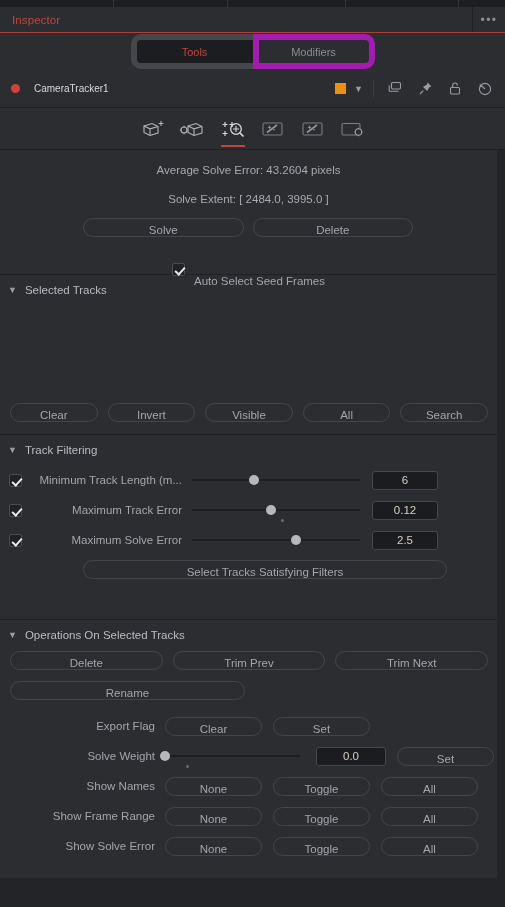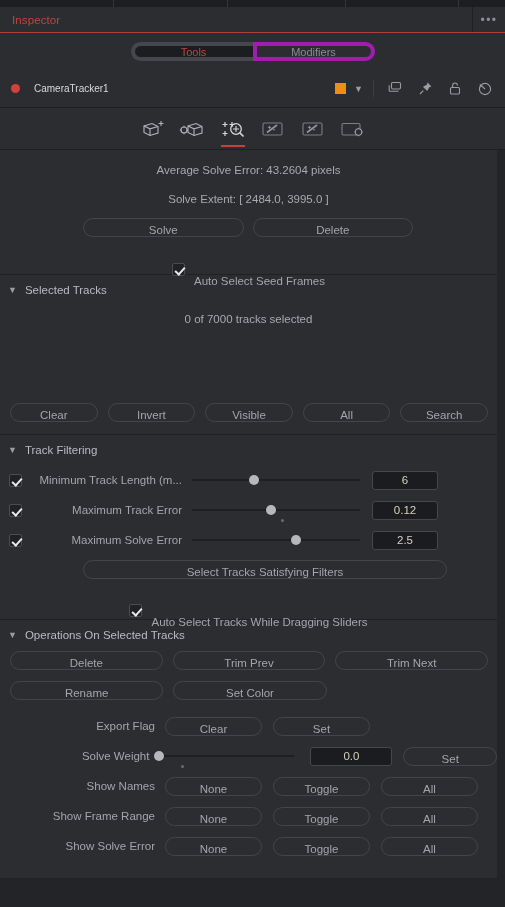--- a/index.html
+++ b/index.html
@@ -38,23 +38,23 @@
     color: #8b8d92; font-size: 12px; letter-spacing: 1.5px;
   }
 
   
   .mode-row {
     position: absolute; top: 33px; left: 0; width: 505px; height: 37px;
     background: #2b2d31; display: flex; align-items: center; justify-content: center;
   }
   .mode-group { display: flex; }
   .mode-btn {
-    width: 122px; height: 19px; font-size: 11px;
+    width: 122px; height: 35px; font-size: 11px;
     display: flex; align-items: center; justify-content: center;
-    border: 4px solid #a21caf; color: #8a8c91;
+    border: 6px solid #a21caf; color: #8a8c91;
     background: transparent;
   }
   .mode-btn.first { border-radius: 10px 0 0 10px; border-right: none; }
   .mode-btn.last  { border-radius: 0 10px 10px 0; }
   .mode-btn.active {
     background: #1c1d20; color: #c0443c;
     border-color: #45474c;
   }
 
   
@@ -308,21 +308,20 @@
       <div class="cb"></div>
       <div class="cblabel">Auto Select Seed Frames</div>
     </div>
   </div>
 
   <div class="section" style="height:157px">
     <div class="sec-head" style="margin-top:3px">
       <span class="tw">▼</span>
       <span>Selected Tracks</span>
     </div>
-    <div class="center-text" style="position:absolute;top:35px;left:0;width:497px">0 of 7000 tracks selected</div>
     <div class="row" style="position:absolute;top:125px;left:10px;width:478px;gap:10px">
       <div class="pill" style="flex:1">
         <span>Clear</span>
         </div>
       <div class="pill" style="flex:1">
         <span>Invert</span>
         </div>
       <div class="pill" style="flex:1">
         <span>Visible</span>
         </div>
@@ -369,24 +368,20 @@
         <div class="track"></div>
         <div class="knob" style="left:62%"></div>
       </div>
       <div class="numbox" style="width:66px;margin-left:12px">2.5</div>
     </div>
 
     <div class="pill" style="position:absolute;top:122px;left:83px;width:364px">
       <span>Select Tracks Satisfying Filters</span>
     </div>
 
-    <div class="cbrow" style="position:absolute;top:154px;left:0;width:497px;justify-content:center">
-      <div class="cb"></div>
-      <div class="cblabel">Auto Select Tracks While Dragging Sliders</div>
-    </div>
   </div>
 
   <div class="section" style="height:228px;border-bottom:none">
     <div class="sec-head" style="margin-top:3px">
       <span class="tw">▼</span>
       <span>Operations On Selected Tracks</span>
     </div>
 
     <div class="row" style="position:absolute;top:28px;left:10px;width:478px;gap:10px">
       <div class="pill" style="flex:1">
@@ -396,23 +391,20 @@
         <span>Trim Prev</span>
         </div>
       <div class="pill" style="flex:1">
         <span>Trim Next</span>
         </div>
     </div>
 
     <div class="row" style="position:absolute;top:58px;left:10px;width:478px;gap:10px">
       <div class="pill" style="flex:1">
         <span>Rename</span>
-        </div>
-      <div class="pill" style="flex:1">
-        <span>Set Color</span>
         </div>
       <div style="flex:1"></div>
     </div>
 
     <div class="pr" style="position:absolute;top:88px;left:0;width:497px">
       <div class="pr-label" style="width:165px">Export Flag</div>
       <div class="pill" style="width:97px">
         <span>Clear</span>
         </div>
       <div class="pill" style="width:97px;margin-left:11px">
@@ -420,21 +412,21 @@
         </div>
     </div>
 
     <div class="pr" style="position:absolute;top:118px;left:0;width:497px">
       <div class="pr-label" style="width:165px">Solve Weight</div>
       <div class="slider" style="width:135px">
         <div class="track"></div>
         <div class="knob" style="left:0%"></div>
         <div class="dotmark" style="left:17%"></div>
       </div>
-      <div class="numbox" style="width:82px;margin-left:16px">0.0</div>
+      <div class="numbox" style="width:70px;margin-left:16px">0.0</div>
       <div class="pill" style="width:97px;margin-left:11px">
         <span>Set</span>
         </div>
     </div>
 
     <div class="pr" style="position:absolute;top:148px;left:0;width:497px">
       <div class="pr-label" style="width:165px">Show Names</div>
       <div class="pill" style="width:97px">
         <span>None</span>
         </div>

